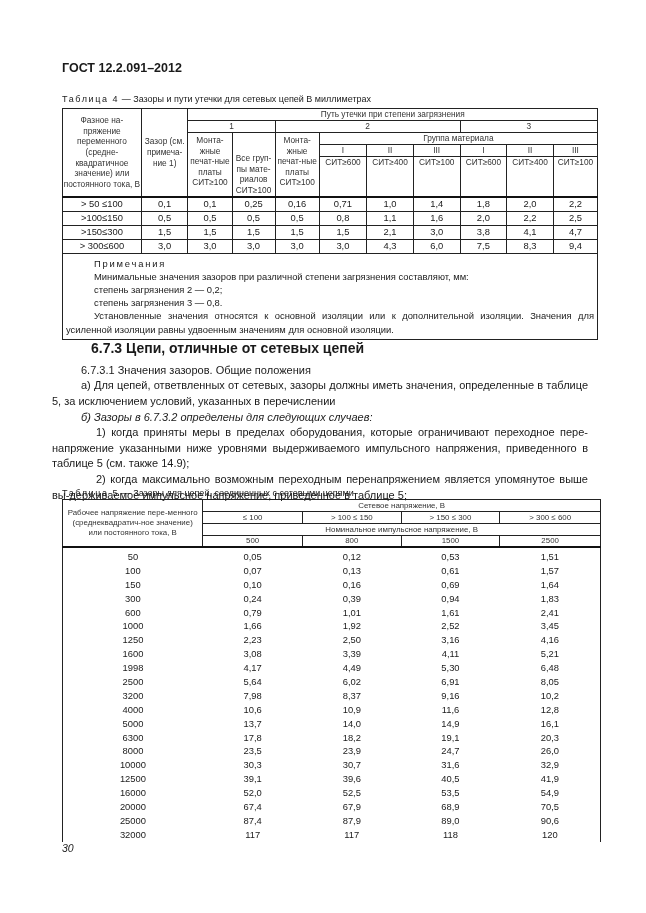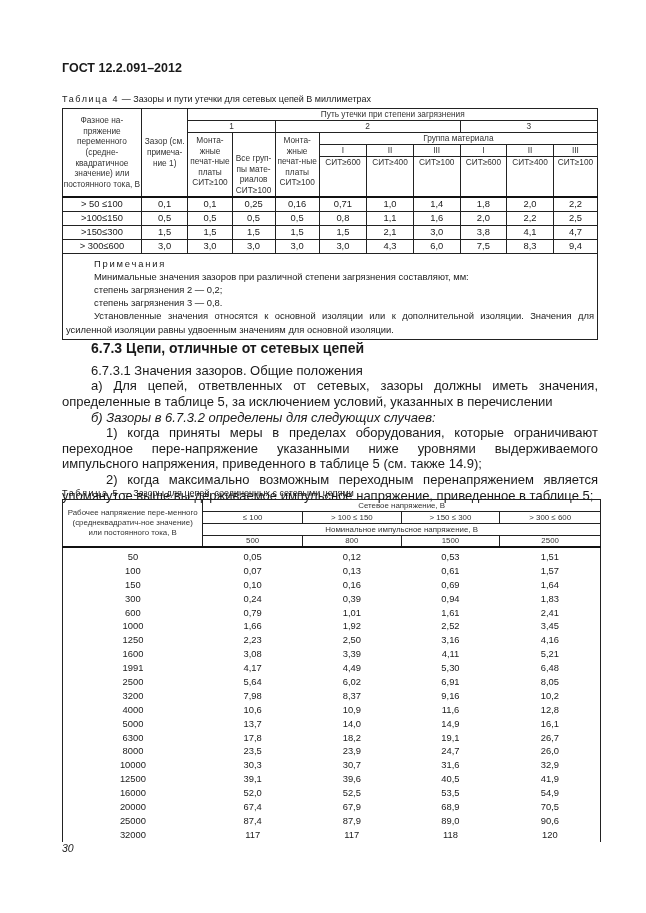--- a/index.html
+++ b/index.html
@@ -17,21 +17,21 @@
   #t4 td { border: 1px solid #222; }
   #t4 .hdr td { color: #333; }
   #t4 .data td { font-size: 9.4px; height: 13px; line-height: 12px; }
   #t4 .data.first td { border-top: 2.5px solid #111; }
   #t4 .notes td { text-align: left; font-size: 9.4px; line-height: 13.2px; padding: 3px 3px 3px 3px; }
   #t4 .notes .ind { padding-left: 28px; display: block; }
   #t4 .notes .title { letter-spacing: 1.8px; }
 
   
   .section-title { left: 91px; top: 340px; font-weight: bold; font-size: 14px; }
-  .para { left: 62px; width: 536px; font-size: 13px; line-height: 15.6px; text-align: justify; }
+  .para { left: 52px; width: 536px; font-size: 11px; line-height: 15.6px; text-align: justify; }
   .para .ind { display: inline-block; width: 29px; }
   .para .ind2 { display: inline-block; width: 44px; }
 
   
   #t5 { left: 62px; top: 499px; width: 539px; font-size: 7.9px; line-height: 10px; }
   #t5 .hdr td { border: 1px solid #222; color: #333; }
   #t5 .hdr td.firsthdr { padding: 2px 2px; }
   #t5 .rows td { font-size: 9.4px; height: 13.9px; line-height: 12px; }
   #t5 .rows td.c0 { border-left: 1px solid #222; }
   #t5 .rows td.c4 { border-right: 1px solid #222; }
@@ -264,21 +264,21 @@
         <td class="c4">4,16</td>
       </tr>
       <tr class="rows">
         <td class="c0">1600</td>
         <td class="c1">3,08</td>
         <td class="c2">3,39</td>
         <td class="c3">4,11</td>
         <td class="c4">5,21</td>
       </tr>
       <tr class="rows">
-        <td class="c0">1991</td>
+        <td class="c0">1998</td>
         <td class="c1">4,17</td>
         <td class="c2">4,49</td>
         <td class="c3">5,30</td>
         <td class="c4">6,48</td>
       </tr>
       <tr class="rows">
         <td class="c0">2500</td>
         <td class="c1">5,64</td>
         <td class="c2">6,02</td>
         <td class="c3">6,91</td>
@@ -303,21 +303,21 @@
         <td class="c1">13,7</td>
         <td class="c2">14,0</td>
         <td class="c3">14,9</td>
         <td class="c4">16,1</td>
       </tr>
       <tr class="rows">
         <td class="c0">6300</td>
         <td class="c1">17,8</td>
         <td class="c2">18,2</td>
         <td class="c3">19,1</td>
-        <td class="c4">26,7</td>
+        <td class="c4">20,3</td>
       </tr>
       <tr class="rows">
         <td class="c0">8000</td>
         <td class="c1">23,5</td>
         <td class="c2">23,9</td>
         <td class="c3">24,7</td>
         <td class="c4">26,0</td>
       </tr>
       <tr class="rows">
         <td class="c0">10000</td>

